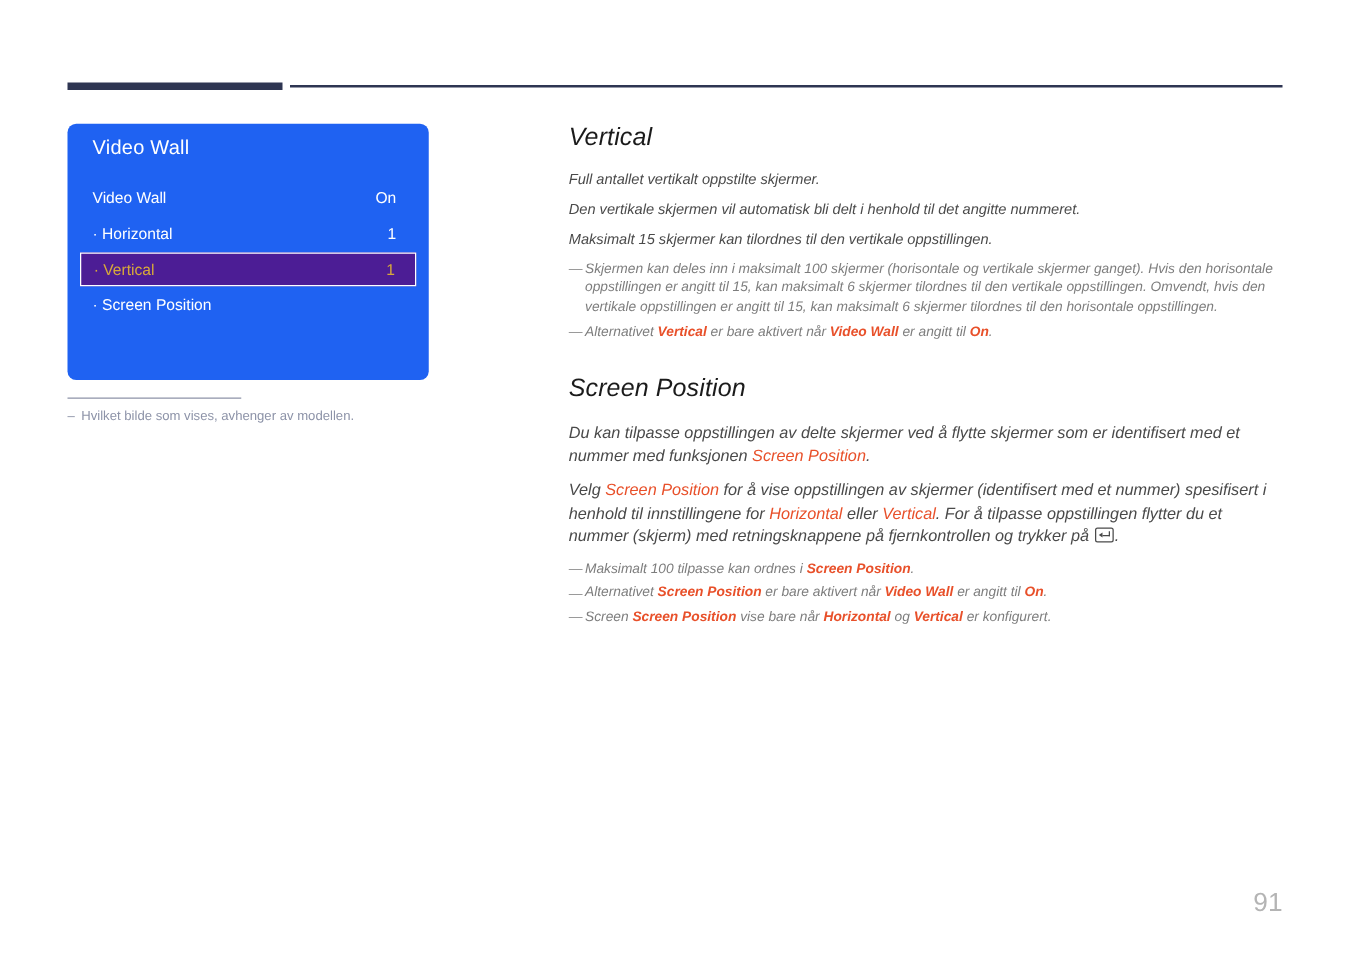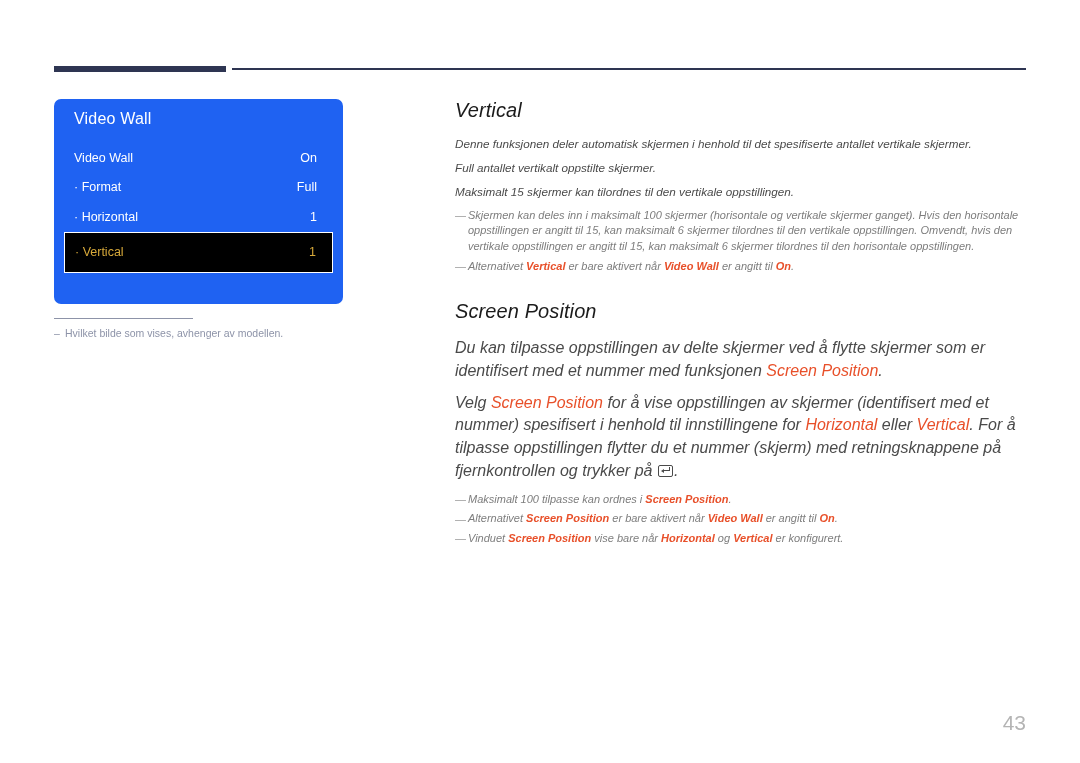--- a/index.html
+++ b/index.html
@@ -73,23 +73,23 @@
   }
   .osd-row .label {
     white-space: nowrap;
   }
   .osd-row .value {
     white-space: nowrap;
   }
   .osd-row.selected {
     margin: 0 10px;
     padding: 0 16px 0 10px;
-    background: #000000;
+    background: #4c1d95;
     border: 1.5px solid #ffffff;
-    height: 41px;
+    height: 27px;
     box-sizing: border-box;
   }
   .osd-row.selected .label,
   .osd-row.selected .value {
     color: #d7a93a;
   }
 
   
   .left-footnote {
     position: absolute;
@@ -135,21 +135,21 @@
     margin-top: 14px;
   }
   p.body-line {
     margin: 0 0 8.5px 0;
     font-size: 11.7px;
     line-height: 1.32;
     color: #4a4a4a;
   }
   p.body-para {
     margin: 0 0 9px 0;
-    font-size: 16px;
+    font-size: 13px;
     line-height: 1.42;
     color: #4a4a4a;
   }
   .notes {
     margin-top: 4px;
   }
   .note {
     position: relative;
     padding-left: 13px;
     margin-bottom: 4px;
@@ -219,60 +219,60 @@
 <div class="top-rule-thin"></div>
 
 <div class="osd-panel">
   <div class="osd-title">Video Wall</div>
   <div class="osd-rows">
       <div class="osd-row">
         <span class="label">Video Wall</span>
         <span class="value">On</span>
       </div>
       <div class="osd-row">
-        <span class="label">· Format</span>
-        <span class="value">Full</span>
-      </div>
-      <div class="osd-row">
         <span class="label">· Horizontal</span>
         <span class="value">1</span>
       </div>
       <div class="osd-row selected">
         <span class="label">· Vertical</span>
         <span class="value">1</span>
+      </div>
+      <div class="osd-row">
+        <span class="label">· Screen Position</span>
+        <span class="value"></span>
       </div>
     </div>
 </div>
 
 <div class="left-footnote">
   <div class="fn-rule"></div>
   <div class="fn-text">
     <span class="dash">–</span><span>Hvilket bilde som vises, avhenger av modellen.</span>
   </div>
 </div>
 
 <div class="content">
 
   <h2 class="section-heading">Vertical</h2>
   <div class="lead">
-      <p class="body-line">Denne funksjonen deler automatisk skjermen i henhold til det spesifiserte antallet vertikale skjermer.</p>
       <p class="body-line">Full antallet vertikalt oppstilte skjermer.</p>
+      <p class="body-line">Den vertikale skjermen vil automatisk bli delt i henhold til det angitte nummeret.</p>
       <p class="body-line">Maksimalt 15 skjermer kan tilordnes til den vertikale oppstillingen.</p>
     </div>
   <div class="notes">
       <div class="note"><span class="note-dash">—</span><span>Skjermen kan deles inn i maksimalt 100 skjermer (horisontale og vertikale skjermer ganget). Hvis den horisontale oppstillingen er angitt til 15, kan maksimalt 6 skjermer tilordnes til den vertikale oppstillingen. Omvendt, hvis den vertikale oppstillingen er angitt til 15, kan maksimalt 6 skjermer tilordnes til den horisontale oppstillingen.</span></div>
       <div class="note"><span class="note-dash">—</span><span>Alternativet </span><span class="hl-b">Vertical</span><span> er bare aktivert når </span><span class="hl-b">Video Wall</span><span> er angitt til </span><span class="hl-b">On</span><span>.</span></div>
     </div>
 
   <h2 class="section-heading second">Screen Position</h2>
   <div class="lead">
       <p class="body-para"><span>Du kan tilpasse oppstillingen av delte skjermer ved å flytte skjermer som er identifisert med et nummer med funksjonen </span><span class="hl">Screen Position</span><span>.</span></p>
       <p class="body-para"><span>Velg </span><span class="hl">Screen Position</span><span> for å vise oppstillingen av skjermer (identifisert med et nummer) spesifisert i henhold til innstillingene for </span><span class="hl">Horizontal</span><span> eller </span><span class="hl">Vertical</span><span>. For å tilpasse oppstillingen flytter du et nummer (skjerm) med retningsknappene på fjernkontrollen og trykker på </span><span class="enter-key"></span><span>.</span></p>
     </div>
   <div class="notes">
       <div class="note"><span class="note-dash">—</span><span>Maksimalt 100 tilpasse kan ordnes i </span><span class="hl-b">Screen Position</span><span>.</span></div>
       <div class="note"><span class="note-dash">—</span><span>Alternativet </span><span class="hl-b">Screen Position</span><span> er bare aktivert når </span><span class="hl-b">Video Wall</span><span> er angitt til </span><span class="hl-b">On</span><span>.</span></div>
-      <div class="note"><span class="note-dash">—</span><span>Vinduet </span><span class="hl-b">Screen Position</span><span> vise bare når </span><span class="hl-b">Horizontal</span><span> og </span><span class="hl-b">Vertical</span><span> er konfigurert.</span></div>
+      <div class="note"><span class="note-dash">—</span><span>Screen </span><span class="hl-b">Screen Position</span><span> vise bare når </span><span class="hl-b">Horizontal</span><span> og </span><span class="hl-b">Vertical</span><span> er konfigurert.</span></div>
     </div>
 
 </div>
 
-<div class="page-number">43</div>
+<div class="page-number">91</div>
 
 </body></html>

